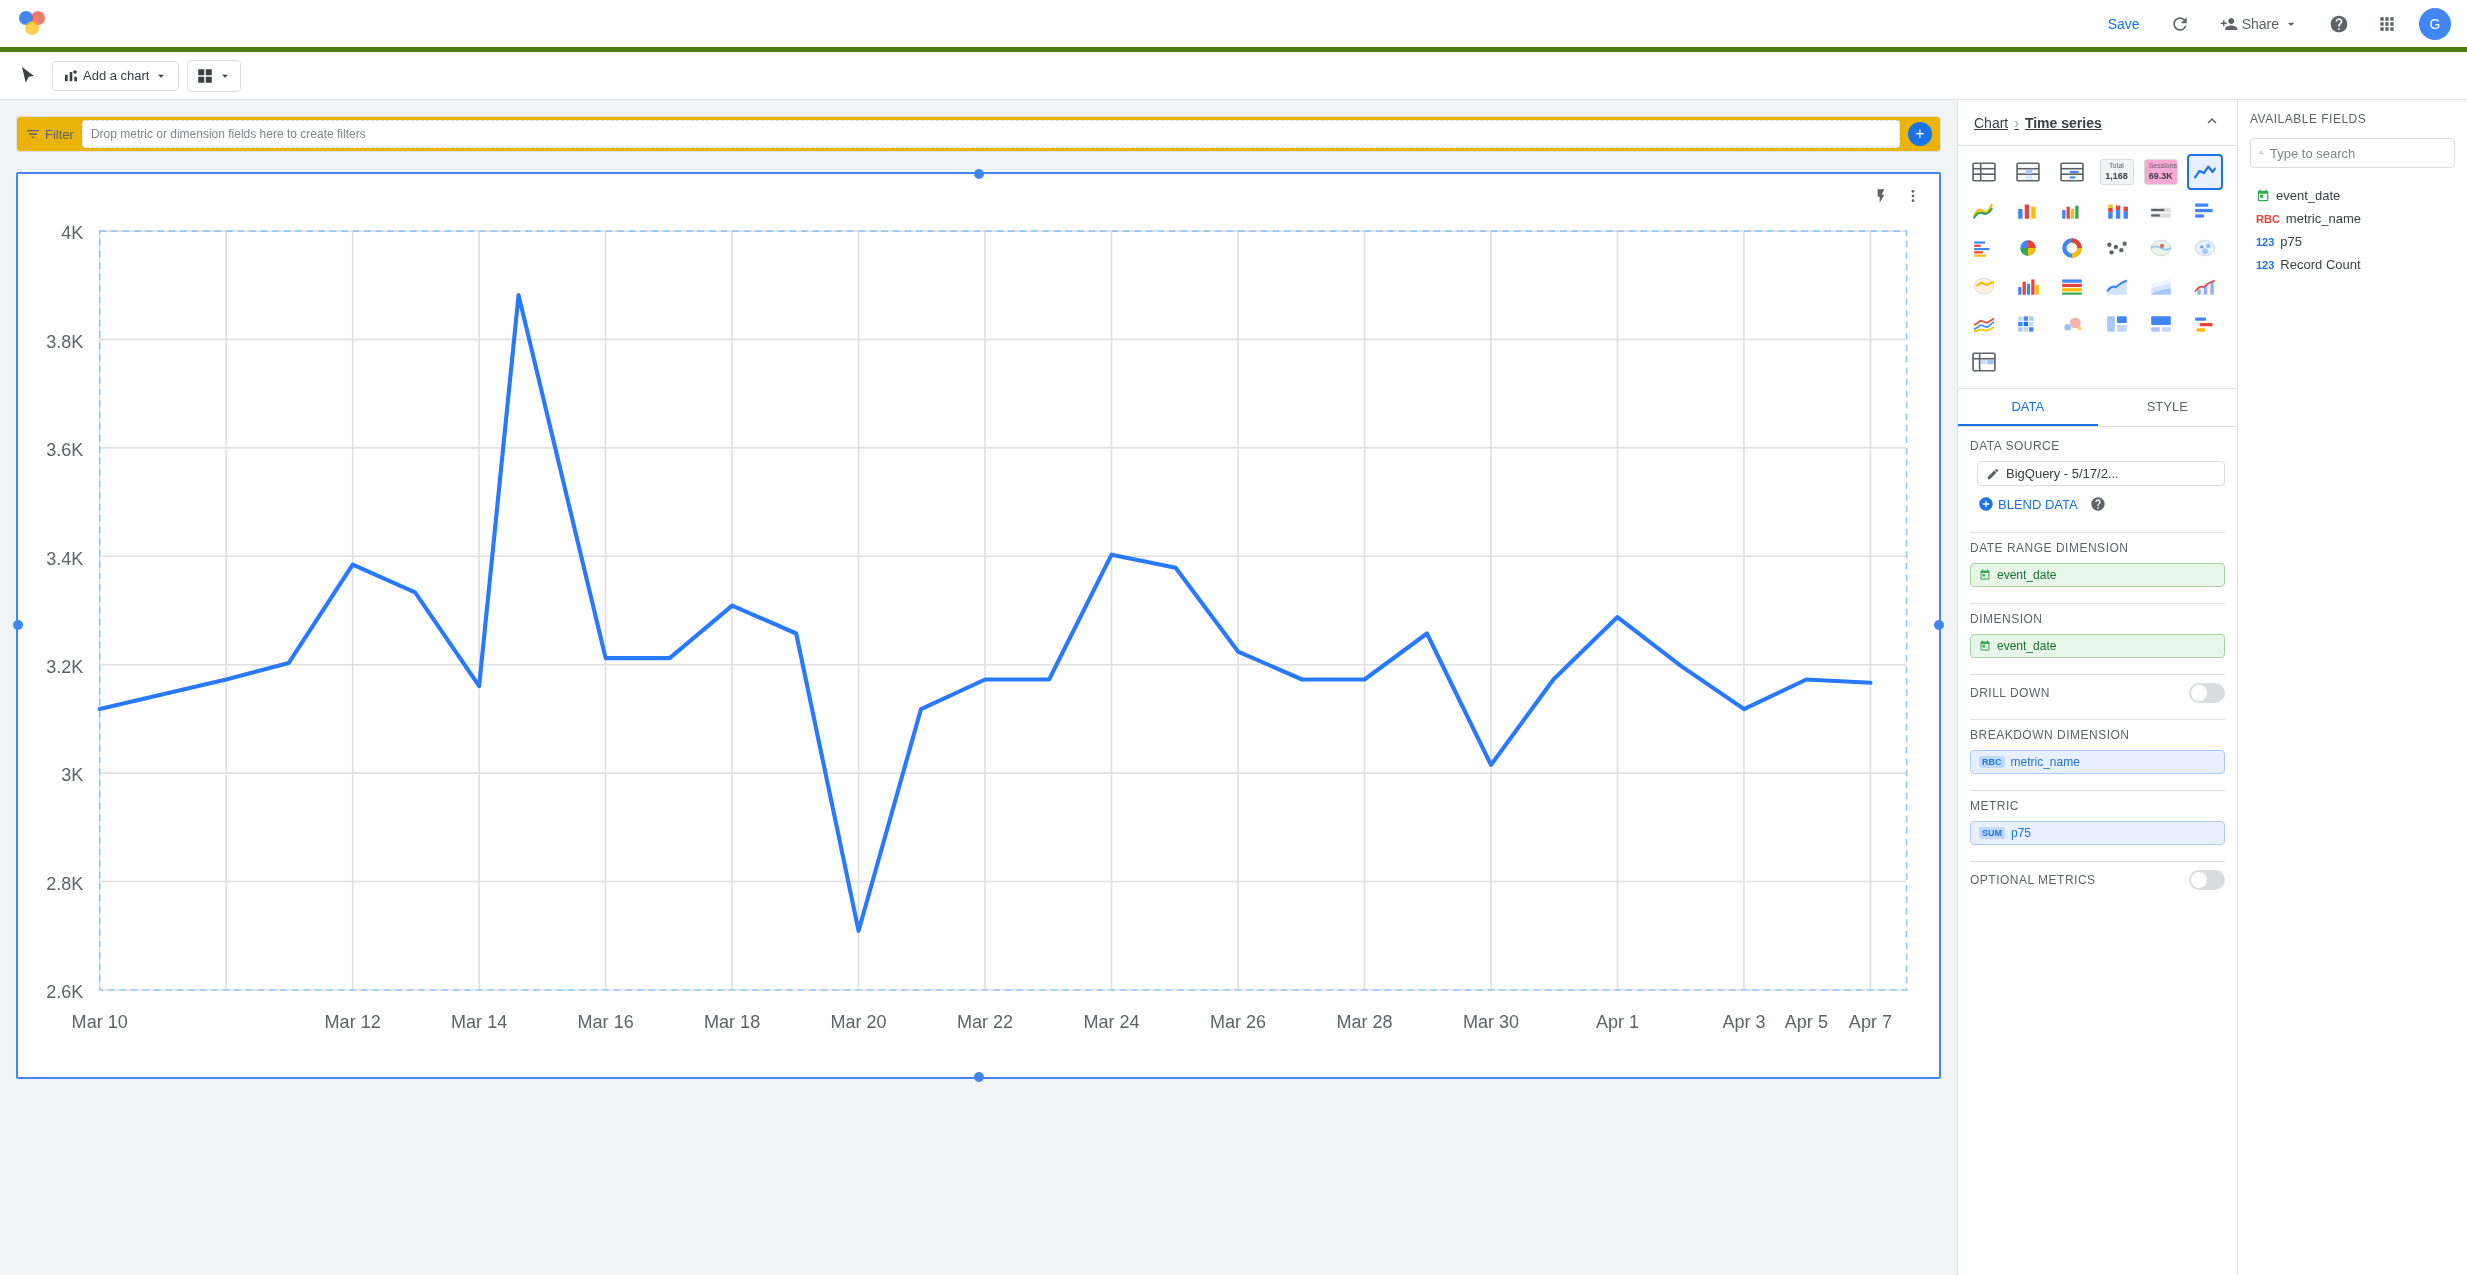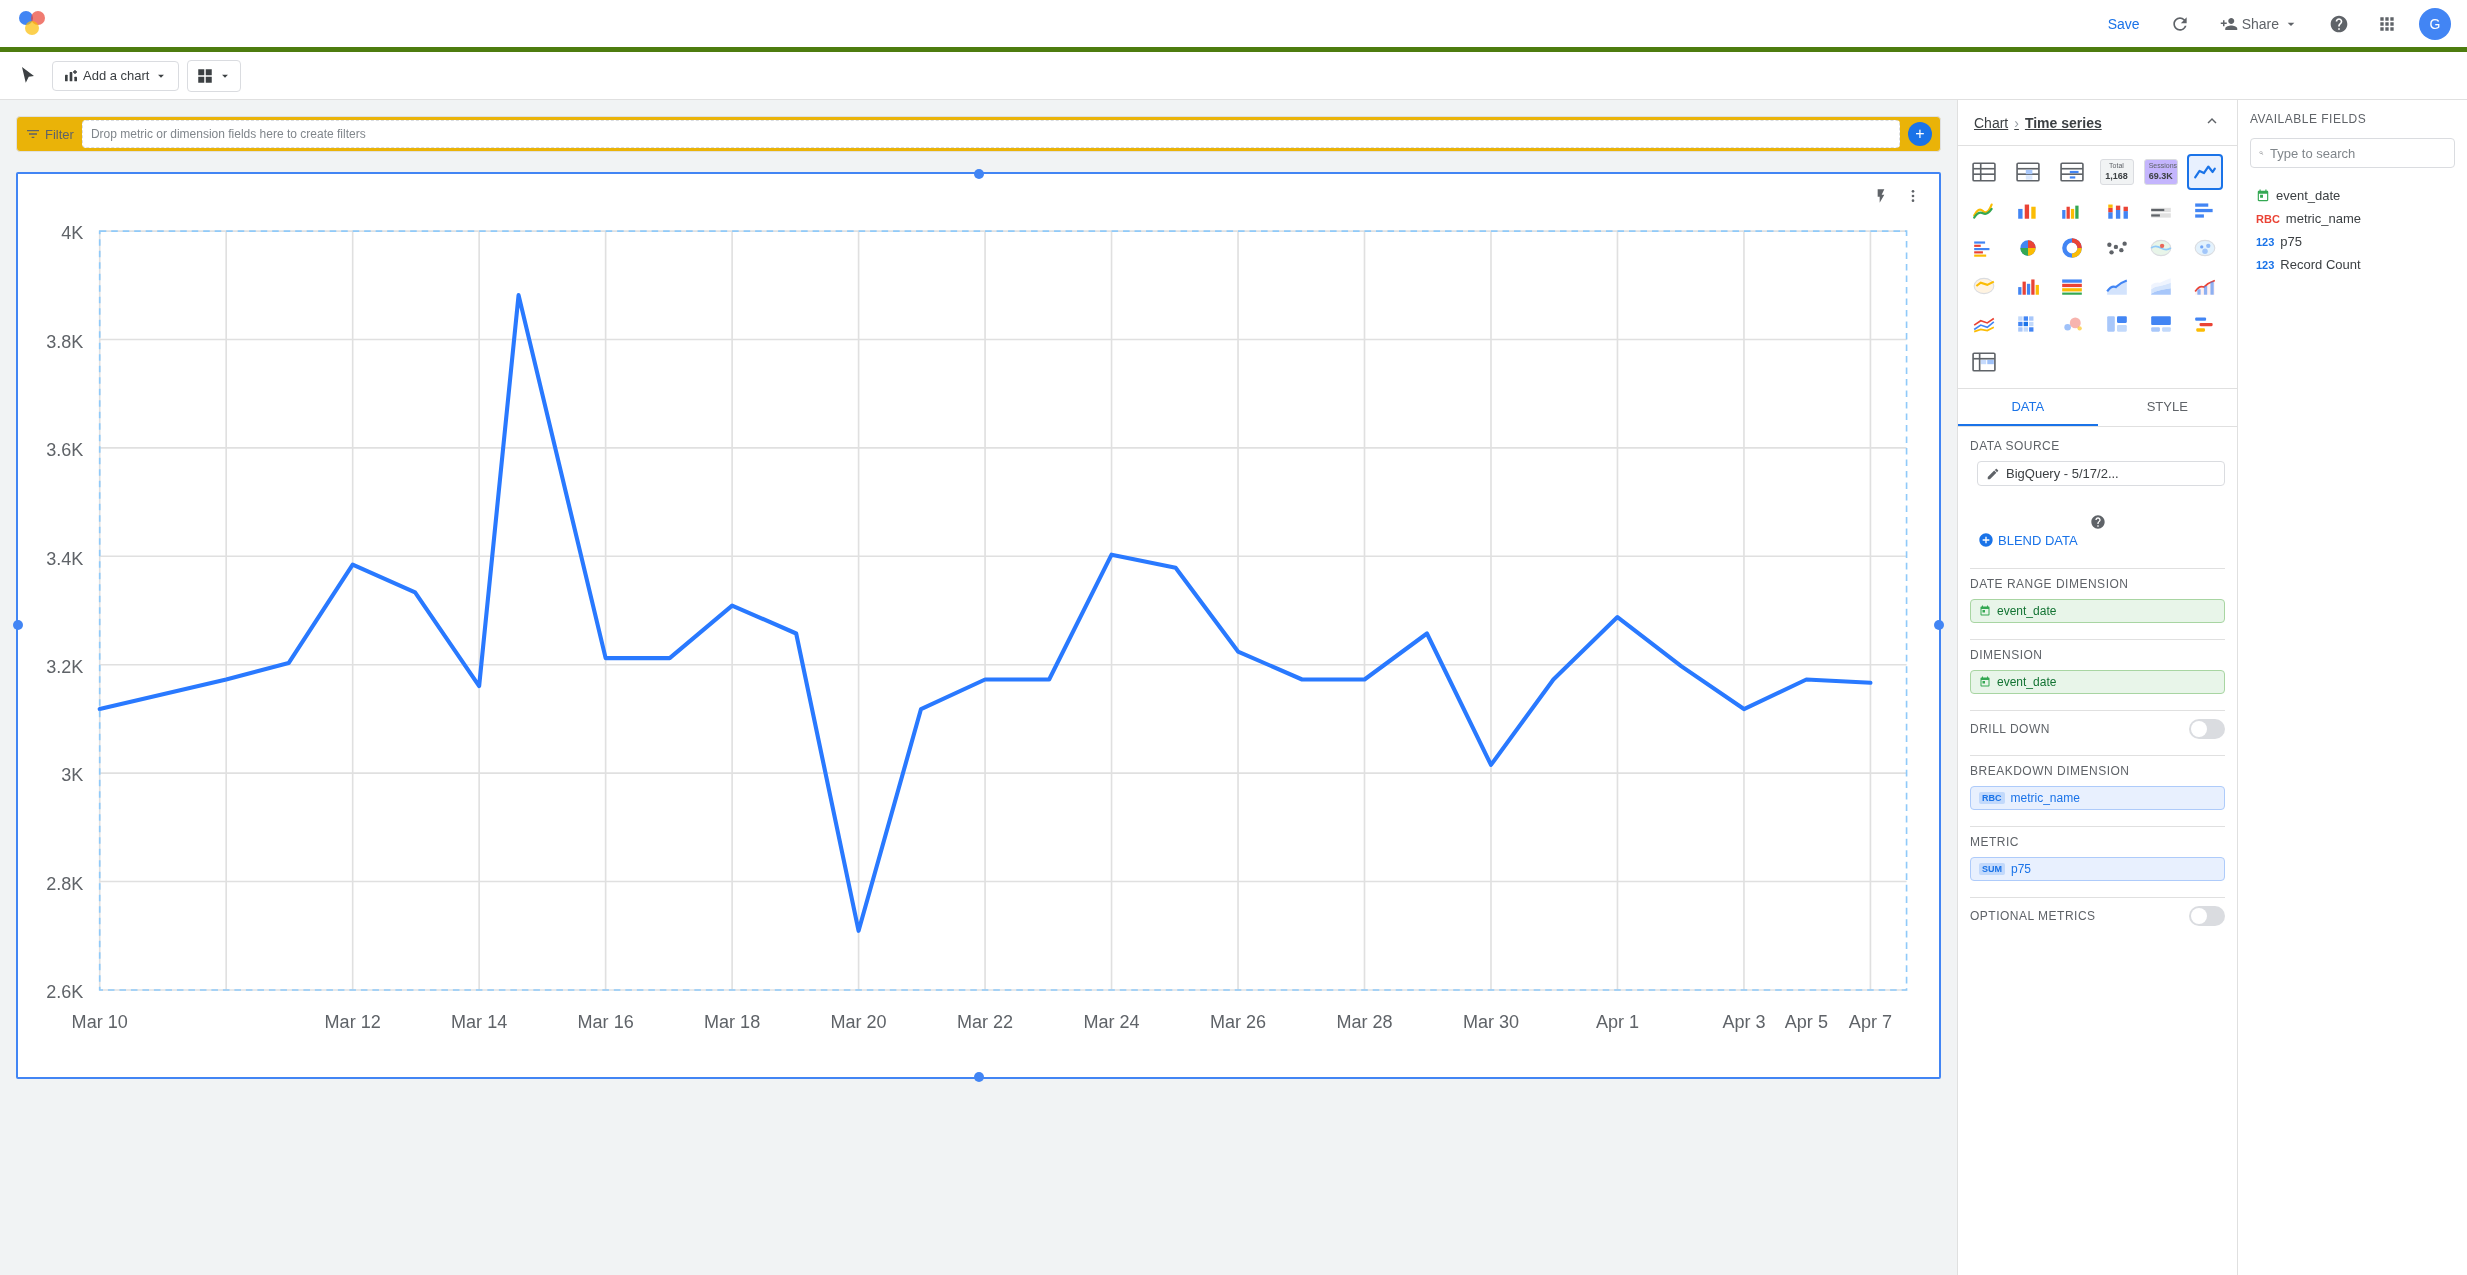--- a/index.html
+++ b/index.html
@@ -154,21 +154,21 @@
 
     .panel-section { margin-bottom: 16px; }
     .panel-section-title { font-size: 12px; font-weight: 500; color: #5f6368; margin-bottom: 8px; text-transform: uppercase; letter-spacing: 0.5px; }
 
     .data-source-row {
       display: flex; align-items: center; gap: 6px; padding: 4px 8px; border: 1px solid #dadce0; border-radius: 4px;
       margin-bottom: 6px; background: #fff; cursor: pointer; margin-left: 7px;
     }
 
     .blend-data-btn {
-      display: flex; align-items: center; gap: 4px; color: #1a73e8; background: none; border: none; cursor: pointer; font-size: 13px; padding: 4px 8px; margin-top: 36px;
+      display: flex; align-items: center; gap: 4px; color: #1a73e8; background: none; border: none; cursor: pointer; font-size: 13px; padding: 4px 8px;
     }
     .help-icon { color: #5f6368; font-size: 14px; }
 
     .field-chip {
       display: flex; align-items: center; gap: 6px; padding: 4px 8px;
       background: #e8f5e9; border: 1px solid #a8d5a2; border-radius: 4px;
       font-size: 12px; color: #137333; margin-bottom: 4px;
     }
     .field-chip.blue { background: #e8f0fe; border-color: #aecbfa; color: #1a73e8; }
     .field-chip.metric { background: #e8f0fe; border-color: #aecbfa; color: #1a73e8; }
@@ -440,21 +440,21 @@
         </svg>
       </button>
 
       <button class="chart-type-btn" style="position:relative; overflow:visible;">
         <div style="background:#f1f3f4; border:1px solid #dadce0; border-radius:3px; padding:2px 4px; font-size:9px; line-height:1.2; text-align:center; width:100%;">
           <div style="font-size:7px; color:#5f6368;">Total</div>
           <div style="font-size:9px; color:#3c4043; font-weight:600;">1,168</div>
         </div>
       </button>
       <button class="chart-type-btn">
-        <div style="background:#c4b5fd; border:1px solid #dadce0; border-radius:3px; padding:2px 4px; font-size:9px; line-height:1.2; text-align:center; width:100%;">
+        <div style="background:#f9a8d4; border:1px solid #dadce0; border-radius:3px; padding:2px 4px; font-size:9px; line-height:1.2; text-align:center; width:100%;">
           <div style="font-size:7px; color:#5f6368;">Sessions</div>
           <div style="font-size:9px; color:#3c4043; font-weight:600;">69.3K</div>
         </div>
       </button>
 
       <button class="chart-type-btn active">
         <svg width="22" height="18" viewBox="0 0 22 18" fill="none">
           <polyline points="2,14 6,8 10,10 14,4 18,9 20,6" stroke="#1a73e8" stroke-width="2" fill="none" stroke-linecap="round" stroke-linejoin="round"></polyline>
         </svg>
       </button>

